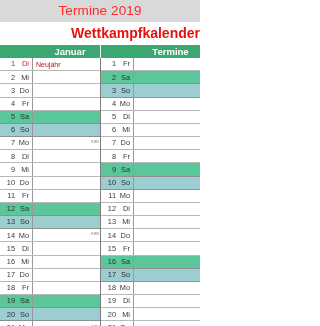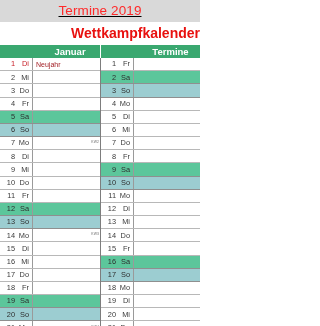--- a/index.html
+++ b/index.html
@@ -22,21 +22,20 @@
   }
 
   
   .titlebar {
     height: 22px;
     background: #d9d9d9;
     display: flex;
     align-items: center;
     justify-content: center;
     gap: 14px;
-    text-decoration: underline;
   }
   .titlebar .t-main,
   .titlebar .t-sub {
     color: #ff2a2a;
     font-size: 13.5px;
     font-weight: normal;
     letter-spacing: 0.1px;
     white-space: nowrap;
     line-height: 1;
   }

